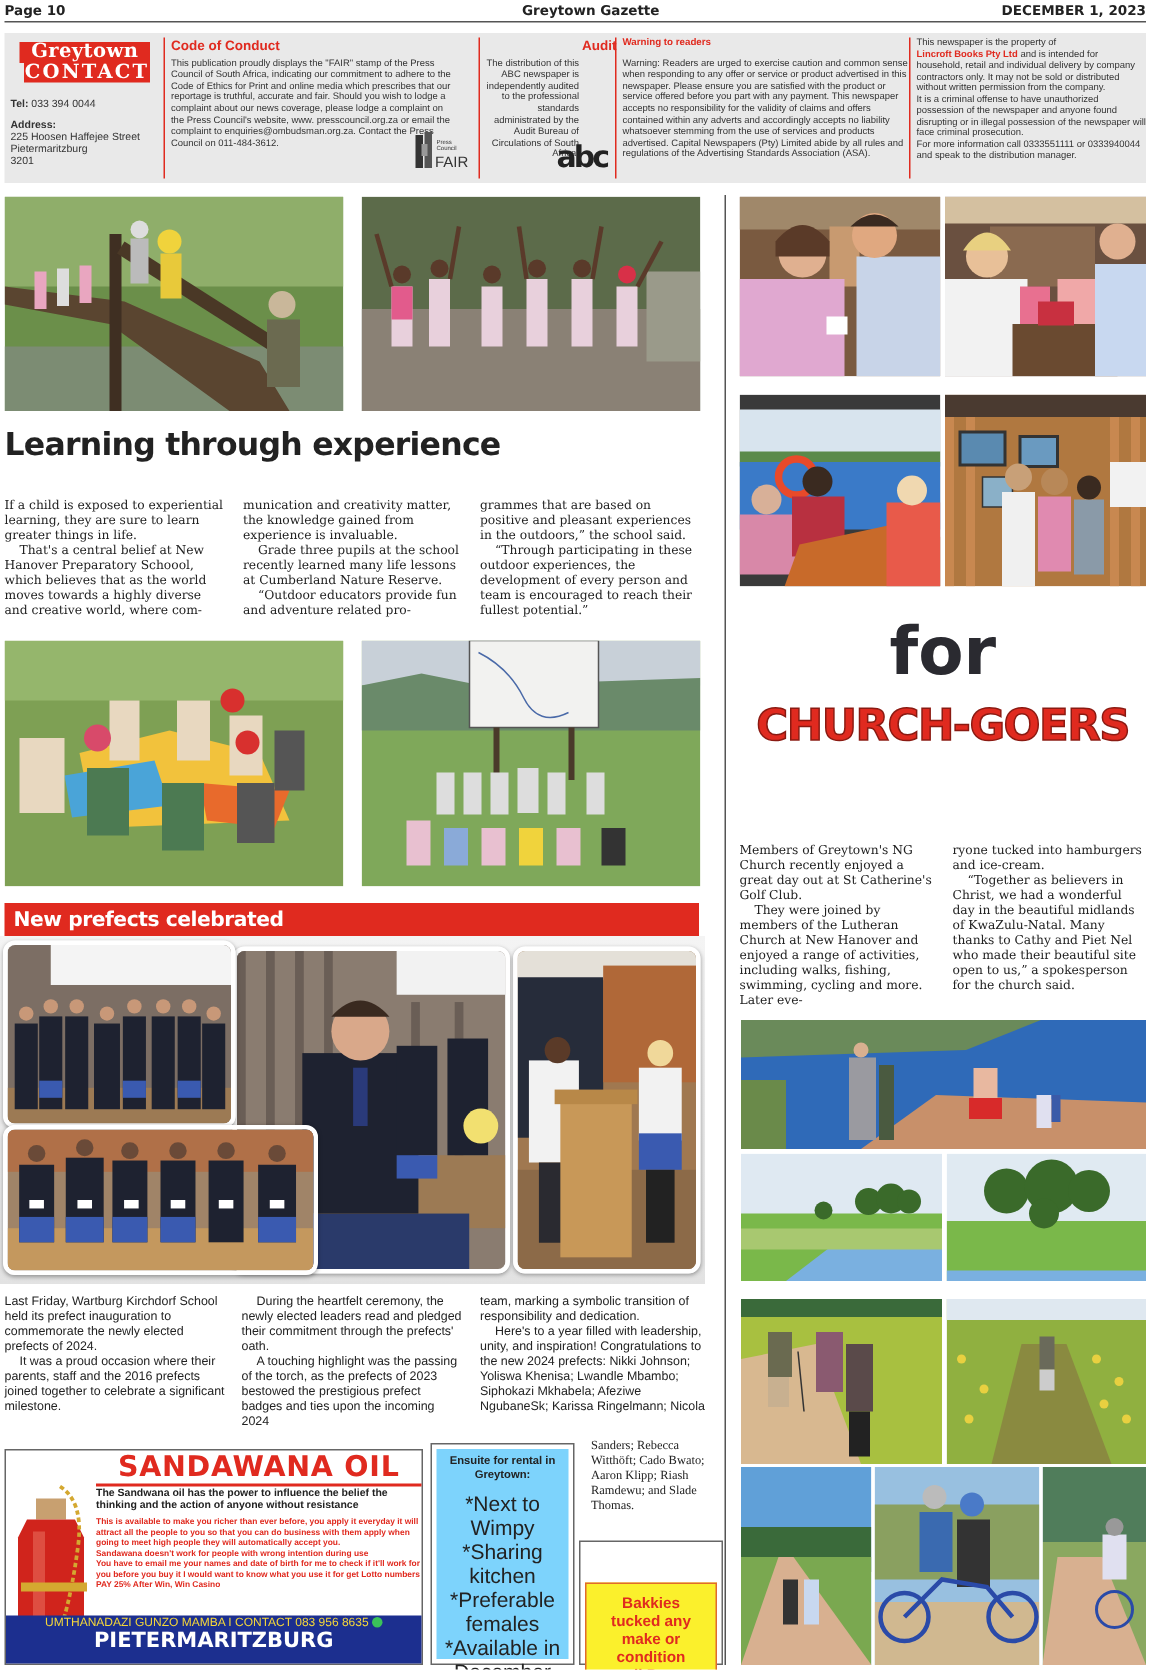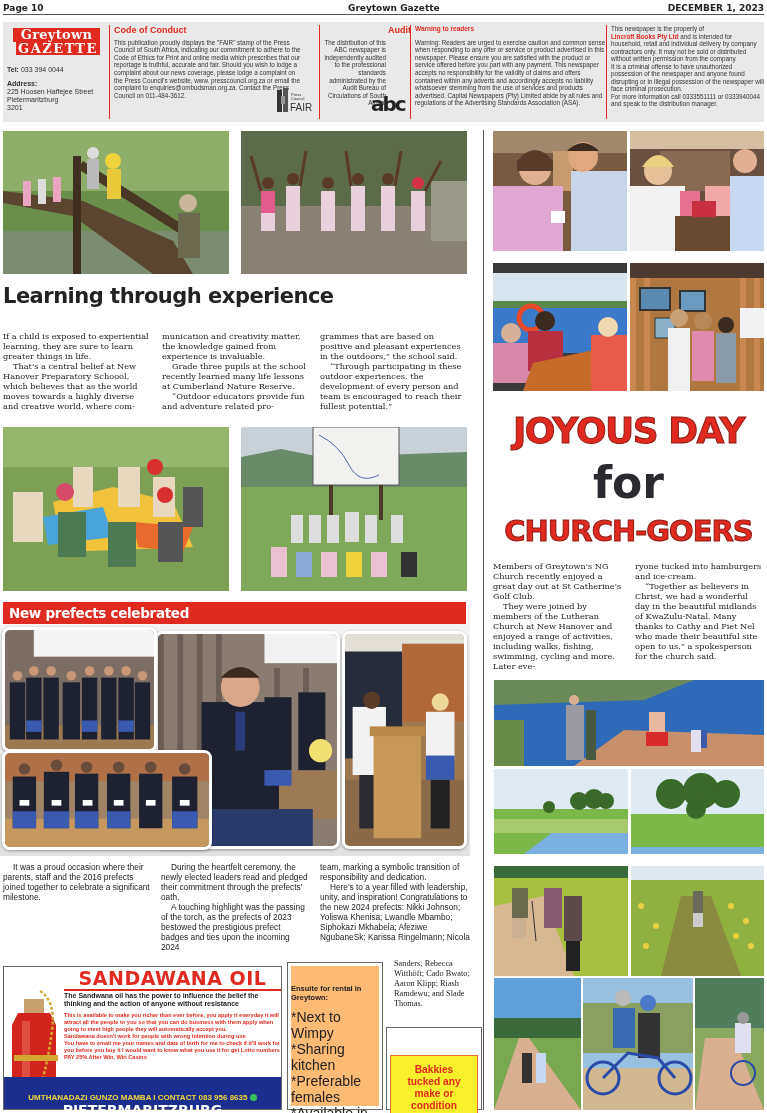--- a/index.html
+++ b/index.html
@@ -40,26 +40,26 @@
   .rounded { border: 3px solid #fff; border-radius: 8px; box-shadow: 0 1px 3px rgba(0,0,0,0.35); }
 
   .body-sans { font-family: "Liberation Sans", sans-serif; font-size: 8.3px; line-height: 1.2; color: #222; position: absolute; }
   .body-sans p.ind { text-indent: 10px; }
 
   .ad-sandawana { position: absolute; left: 3px; top: 966px; width: 279px; height: 144px; border: 1px solid #666; background: #fff; }
   .ad-sand-title { position: absolute; left: 60px; top: 0; width: 217px; text-align: center; color: #e02a1f; font-family: "DejaVu Sans", sans-serif; font-weight: bold; font-size: 19px; letter-spacing: 0.5px; border-bottom: 2px solid #e02a1f; line-height: 22px; }
   .ad-sand-lead { position: absolute; left: 60px; top: 25px; width: 217px; font-weight: bold; font-size: 7px; color: #222; line-height: 1.2; }
   .ad-sand-body { position: absolute; left: 60px; top: 45px; width: 217px; font-weight: bold; font-size: 5.6px; color: #e02a1f; line-height: 1.25; }
   .ad-sand-footer { position: absolute; left: 0; bottom: 0; width: 277px; height: 32px; background: #1c2f8f; color: #fff; text-align: center; }
-  .ad-sand-footer .contact-line { color: #f5d73a; font-weight: bold; font-size: 8px; padding-top: 16px; }
+  .ad-sand-footer .contact-line { color: #f5d73a; font-weight: normal; font-size: 8px; padding-top: 0; }
   .ad-sand-footer .city { font-family: "DejaVu Sans", sans-serif; font-weight: bold; font-size: 14px; line-height: 16px; }
   .bottle { position: absolute; left: 6px; top: 14px; width: 52px; height: 110px; }
 
   .ad-ensuite { position: absolute; left: 287px; top: 962px; width: 96px; height: 148px; border: 1px solid #666; background: #fff; padding: 3px; }
-  .ad-ensuite .inner { background: #fdba74; width: 100%; height: 100%; text-align: left; padding-top: 18px; }
+  .ad-ensuite .inner { background: #7dd3fc; width: 100%; height: 100%; text-align: center; padding-top: 3px; }
   .ad-ensuite .t { font-weight: bold; font-size: 7.5px; line-height: 1.2; color: #222; }
   .ad-ensuite .b { font-size: 14px; line-height: 1.14; color: #222; margin-top: 8px; }
   .ad-ensuite .f { font-weight: bold; font-size: 8.6px; line-height: 1.14; color: #222; }
 
   .ad-bakkies { position: absolute; left: 386px; top: 1027px; width: 96px; height: 83px; border: 1px solid #666; background: #fff; padding: 3px; }
   .ad-bakkies .inner { background: #fbf02c; width: 100%; height: 100%; text-align: center; border: 1px solid #e06b2c; color: #e02a1f; font-family: Liberation Sans, sans-serif; font-weight: bold; font-size: 10.2px; line-height: 1.17; padding-top: 8px; margin-top: 24px; }
 
   .joy { position: absolute; left: 490px; top: 407px; width: 277px; text-align: center; font-family: "DejaVu Sans", sans-serif; font-weight: bold; }
   .joy .l1 { color: #e02a1f; font-size: 36px; line-height: 48px; letter-spacing: -1.5px; -webkit-text-stroke: 1px #8a1a12; }
   .joy .l2 { color: #2a2a30; font-size: 44px; line-height: 56px; }
@@ -70,21 +70,21 @@
 
 <div class="topbar">
   <span class="left">Page 10</span>
   <span class="mid">Greytown Gazette</span>
   <span class="right">DECEMBER 1, 2023</span>
 </div>
 
 <div class="infobar">
   <div class="logo">
     <div class="logo-line l1">Greytown</div>
-    <div class="logo-line l2">GAZETTE</div>
+    <div class="logo-line l2">CONTACT</div>
   </div>
   <div class="contact">
     <div><b>Tel:</b> <span>033 394 0044</span></div>
     <div style="height:6px"></div>
     <div><b>Address:</b></div>
     <div>225 Hoosen Haffejee Street</div>
     <div>Pietermaritzburg</div>
     <div>3201</div>
   </div>
 
@@ -355,20 +355,21 @@
         <rect x="26" y="95" width="58" height="10" fill="#b88848"></rect>
       <rect x="85" y="80" width="30" height="50" fill="#f2f2f2"></rect>
         <rect x="85" y="125" width="30" height="25" fill="#3a5ab0"></rect>
         <rect x="90" y="150" width="20" height="50" fill="#222"></rect>
       <circle cx="100" cy="70" r="9" fill="#f0d89a"></circle>
     </svg>
   </div>
 </div>
 
 <div class="body-sans" style="left:3px; top:863px; width:147px;">
+  <p>Last Friday, Wartburg Kirchdorf School held its prefect inauguration to commemorate the newly elected prefects of 2024.</p>
   <p class="ind">It was a proud occasion where their parents, staff and the 2016 prefects joined together to celebrate a significant milestone.</p>
 </div>
 <div class="body-sans" style="left:161px; top:863px; width:148px;">
   <p class="ind">During the heartfelt ceremony, the newly elected leaders read and pledged their commitment through the prefects' oath.</p>
   <p class="ind">A touching highlight was the passing of the torch, as the prefects of 2023 bestowed the prestigious prefect badges and ties upon the incoming 2024</p>
 </div>
 <div class="body-sans" style="left:320px; top:863px; width:150px;">
   <p>team, marking a symbolic transition of responsibility and dedication.</p>
   <p class="ind">Here's to a year filled with leadership, unity, and inspiration! Congratulations to the new 2024 prefects: Nikki Johnson; Yoliswa Khenisa; Lwandle Mbambo; Siphokazi Mkhabela; Afeziwe NgubaneSk; Karissa Ringelmann; Nicola</p>
 </div>
@@ -487,21 +488,20 @@
     <rect x="38" y="65" width="22" height="63" fill="#f0f0f0"></rect>
       <circle cx="49" cy="55" r="9" fill="#c8a078"></circle>
     <rect x="62" y="68" width="22" height="50" fill="#e08ab0"></rect>
       <circle cx="73" cy="58" r="9" fill="#b88858"></circle>
     <rect x="86" y="70" width="20" height="50" fill="#8a9aa8"></rect>
       <circle cx="96" cy="62" r="8" fill="#3a2a20"></circle>
   </svg>
 </div>
 
 <div class="joy">
-  <div class="l1">JOYOUS DAY</div>
   <div class="l2">for</div>
   <div class="l3">CHURCH-GOERS</div>
 </div>
 
 <div class="body-serif" style="left:493px; top:561px; width:132px; font-size:8.2px;">
   <p>Members of Greytown's NG Church recently enjoyed a great day out at St Catherine's Golf Club.</p>
   <p class="ind">They were joined by members of the Lutheran Church at New Hanover and enjoyed a range of activities, including walks, fishing, swimming, cycling and more. Later eve-</p>
 </div>
 <div class="body-serif" style="left:635px; top:561px; width:130px; font-size:8.2px;">
   <p>ryone tucked into hamburgers and ice-cream.</p>

